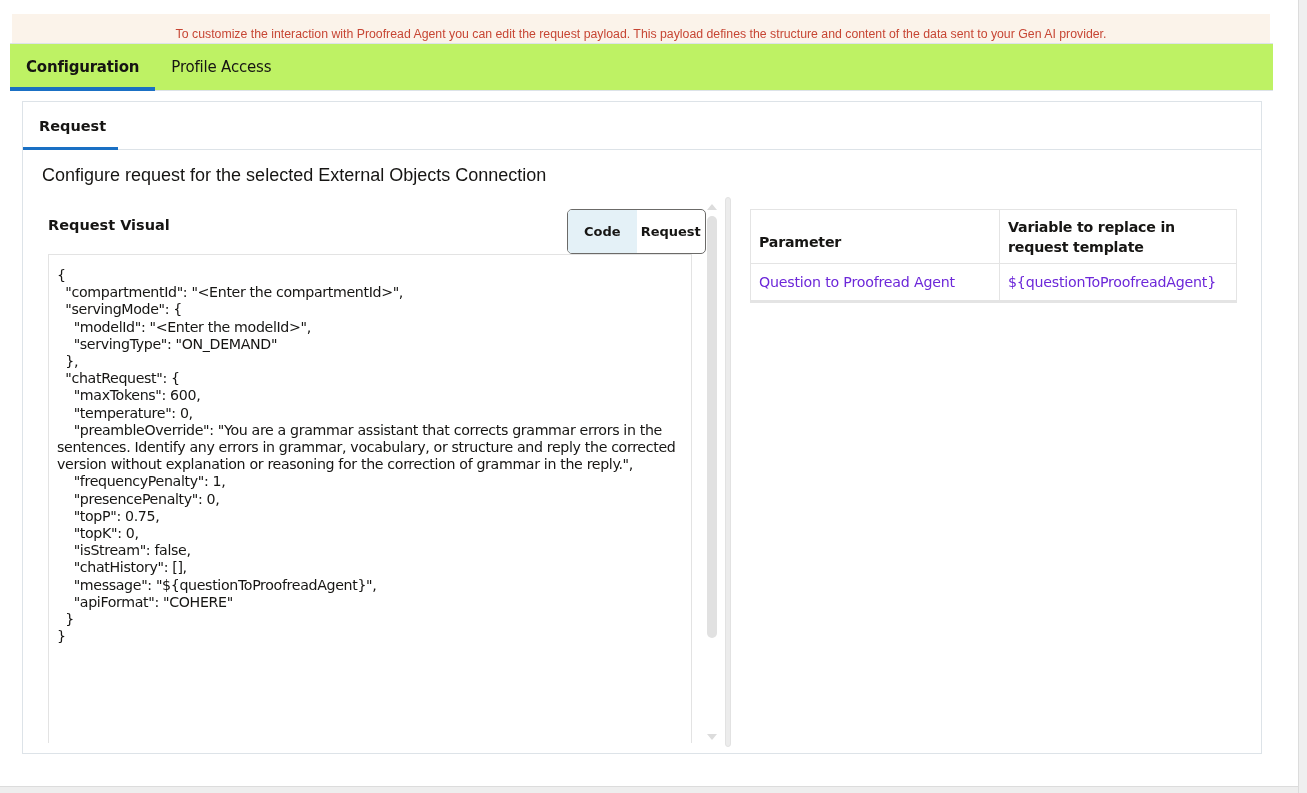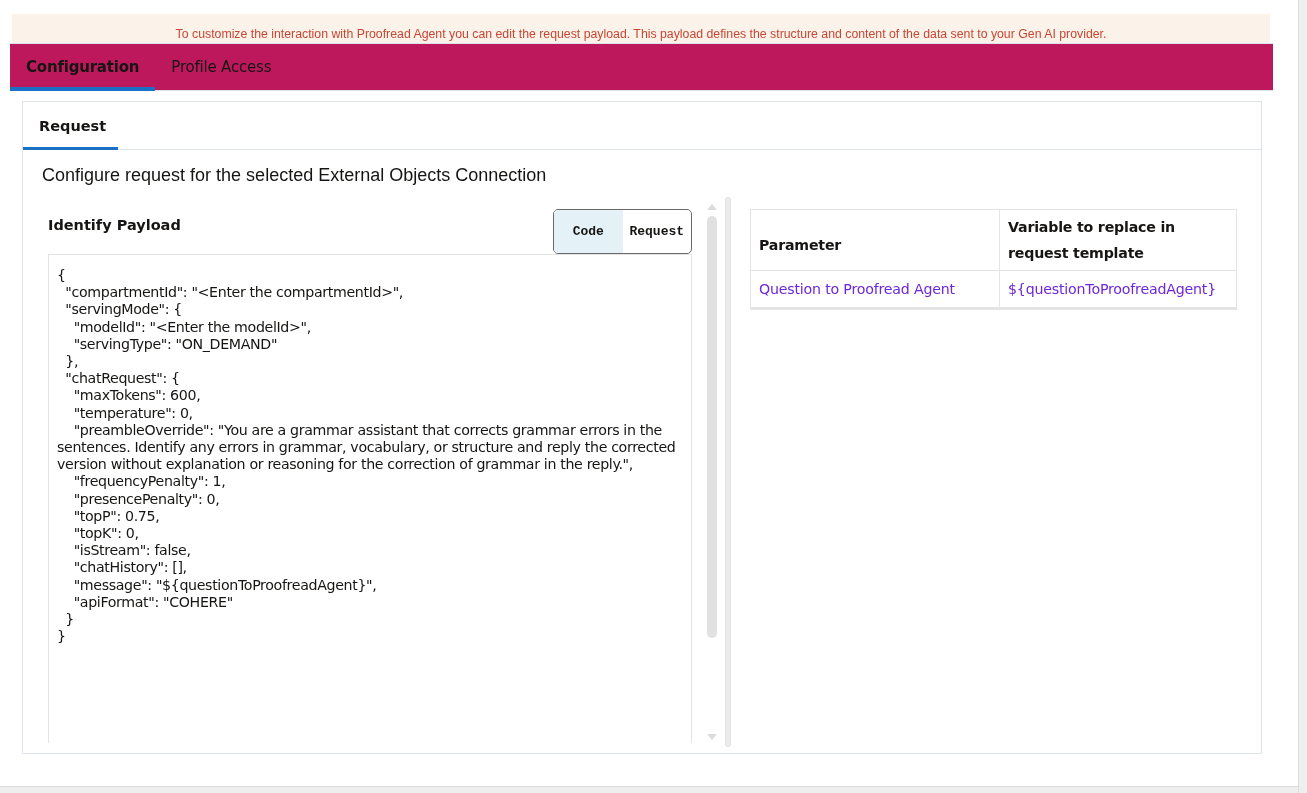--- a/index.html
+++ b/index.html
@@ -8,21 +8,21 @@
 
   .notice {
     position: absolute; left: 12px; top: 14px; width: 1258px; height: 40px;
     background: #fbf3ea; color: #c74634;
     font-family: "Liberation Sans", sans-serif; font-size: 12.3px;
     display: flex; align-items: center; justify-content: center;
   }
 
   .tabbar {
     position: absolute; left: 10px; top: 43px; width: 1263px; height: 48px;
-    background: #be185d; border-top: 1px solid #dde3e8; border-bottom: 1px solid #dde3e8;
+    background: #bef264; border-top: 1px solid #dde3e8; border-bottom: 1px solid #dde3e8;
     display: flex; align-items: stretch; padding-left: 0;
   }
   .tab {
     position: relative; padding: 0 16px; font-size: 15px; color: #161513;
     display: flex; align-items: center; cursor: pointer;
     font-family: "DejaVu Sans", sans-serif; letter-spacing: -0.2px;
   }
   .tab.active { font-weight: 600; }
   .tab.active::after {
     content: ""; position: absolute; left: 0; right: 0; bottom: -1px; height: 4px; background: #1a70c4;
@@ -53,22 +53,22 @@
   }
   .desc {
     position: absolute; left: 19px; top: 63px;
     font-family: "Liberation Sans", sans-serif; font-size: 18px; color: #161513;
   }
 
   .payload-label {
     position: absolute; left: 25px; top: 115px; font-size: 14.5px; font-weight: 600;
   }
   .toggle {
-    position: absolute; left: 530px; top: 107px; width: 139px; height: 45px;
-    border: 1px solid #6b6a68; border-radius: 5px; display: flex; overflow: hidden; font-family: Liberation Mono, monospace;
+    position: absolute; left: 544px; top: 107px; width: 139px; height: 45px;
+    border: 1px solid #6b6a68; border-radius: 5px; display: flex; overflow: hidden;
   }
   .toggle-btn {
     flex: 1; display: flex; align-items: center; justify-content: center;
     font-size: 13px; font-weight: 600; cursor: pointer; color: #161513;
   }
   .toggle-btn.selected { background: #e4f1f7; }
 
   .editor {
     position: absolute; left: 25px; top: 152px; width: 644px; height: 489px;
     border-left: 1px solid #e3e3e3; border-top: 1px solid #e3e3e3; border-right: 1px solid #e3e3e3;
@@ -95,21 +95,21 @@
     background: #ececec; border-radius: 3px; border: 1px solid #e2e2e2;
   }
 
   .param-table {
     position: absolute; left: 727px; top: 107px; width: 487px;
     border-collapse: collapse; font-size: 14.2px; letter-spacing: -0.2px;
   }
   .param-table th, .param-table td {
     border: 1px solid #e4e4e4; text-align: left; vertical-align: middle;
   }
-  .param-table th { font-weight: 600; padding: 4px 8px; height: 54px; line-height: 26px; }
+  .param-table th { font-weight: 600; padding: 4px 8px; height: 54px; line-height: 20px; }
   .param-table th:first-child { width: 249px; padding-top: 14px; }
   .param-table td { padding: 0 8px; height: 38px; color: #6d28d9; }
   .param-table tr:last-child td { border-bottom: 3px solid #e4e4e4; }
 </style>
 </head>
 <body>
 
 <div class="notice">
   <span>To customize the interaction with Proofread Agent you can edit the request payload. This payload defines the structure and content of the data sent to your Gen AI provider.</span>
 </div>
@@ -125,21 +125,21 @@
 
 <div class="card">
   <div class="card-tabs">
     <div class="card-tab">
       <span>Request</span>
     </div>
   </div>
 
   <div class="desc">Configure request for the selected External Objects Connection</div>
 
-  <div class="payload-label">Identify Payload</div>
+  <div class="payload-label">Request Visual</div>
 
   <div class="toggle">
     <div class="toggle-btn selected">Code</div>
     <div class="toggle-btn">Request</div>
   </div>
 
   <div class="editor">{
   "compartmentId": "&lt;Enter the compartmentId&gt;",
   "servingMode": {
     "modelId": "&lt;Enter the modelId&gt;",

